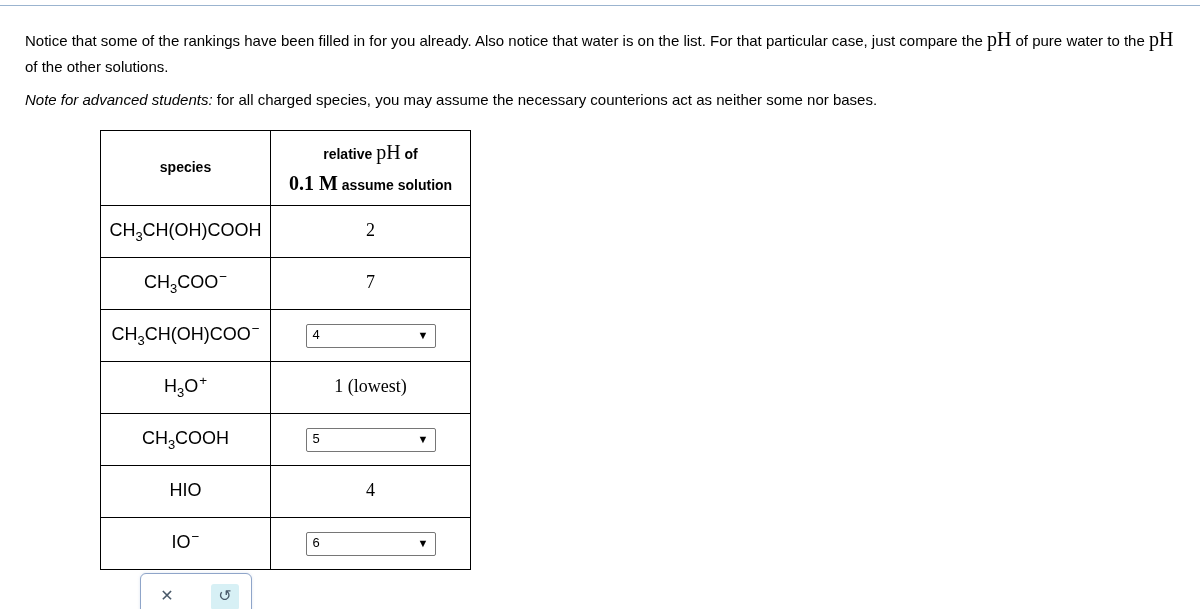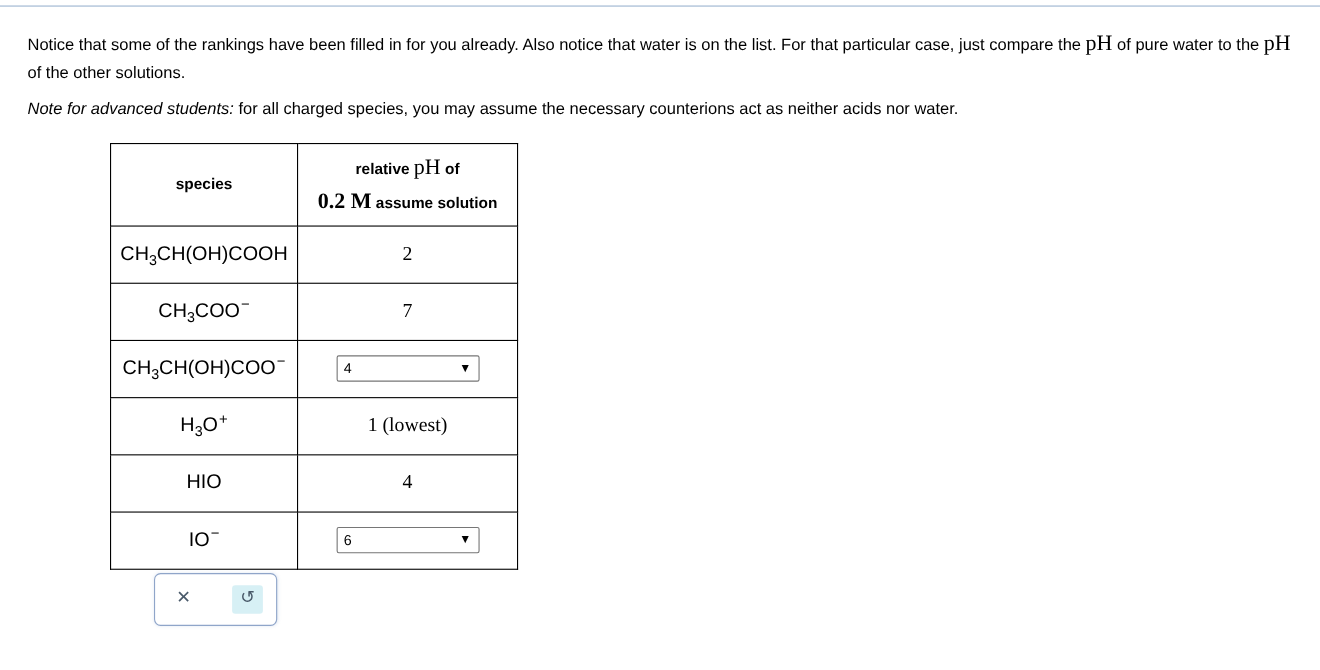--- a/index.html
+++ b/index.html
@@ -105,36 +105,36 @@
 </head>
 <body>
 
 <div class="top-rule"></div>
 
 <div class="content">
   <div>
     <span>Notice that some of the rankings have been filled in for you already. Also notice that water is on the list. For that particular case, just compare the </span><span class="serif">pH</span><span> of pure water to the </span><span class="serif">pH</span><span> of the other solutions.</span>
   </div>
   <div class="note-line">
-    <em>Note for advanced students:</em><span> for all charged species, you may assume the necessary counterions act as neither acids nor water.</span>
+    <em>Note for advanced students:</em><span> for all charged species, you may assume the necessary counterions act as neither some nor bases.</span>
   </div>
 
   <div class="main-row">
     <table class="rank">
       <tbody>
           <tr>
         <th class="col-species">
           <span>species</span>
         </th>
         <th class="col-ph">
           <span>
             <span>relative </span><span class="serif" style="font-weight:normal">pH</span><span> of</span>
           </span><br>
           <span>
-            <span class="serif" style="font-weight:bold">0.2 M</span><span> assume solution</span>
+            <span class="serif" style="font-weight:bold">0.1 M</span><span> assume solution</span>
           </span>
         </th>
       </tr>
 
       <tr>
         <td>
           <span class="formula">CH<span class="sub">3</span>CH(OH)COOH</span>
         </td>
         <td>
           <span class="static-val">2</span>
@@ -165,20 +165,31 @@
 
       <tr>
         <td>
           <span class="formula">H<span class="sub">3</span>O<span class="super-plus">+</span></span>
         </td>
         <td>
           <span class="static-val">1 (lowest)</span>
         </td>
       </tr>
 
+      <tr>
+        <td>
+          <span class="formula">CH<span class="sub">3</span>COOH</span>
+        </td>
+        <td>
+          <span class="select-wrap">
+            <span class="select-val">5</span>
+            <span class="caret">▼</span>
+          </span>
+        </td>
+      </tr>
 
       <tr>
         <td>
           <span class="formula">HIO</span>
         </td>
         <td>
           <span class="static-val">4</span>
         </td>
       </tr>
 

